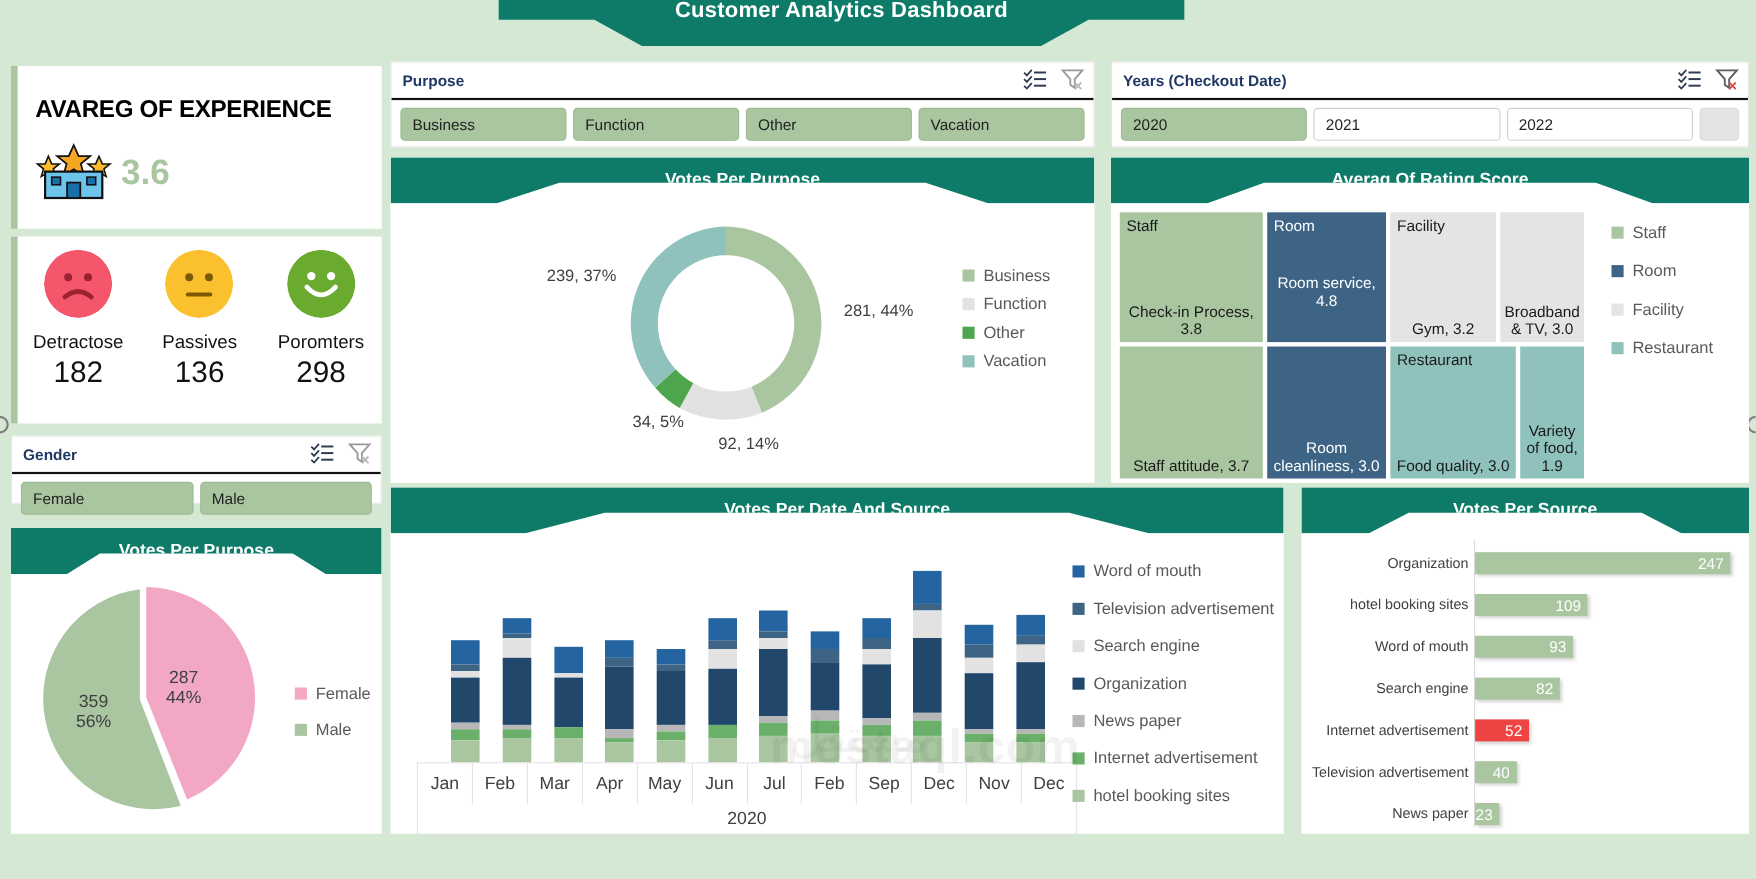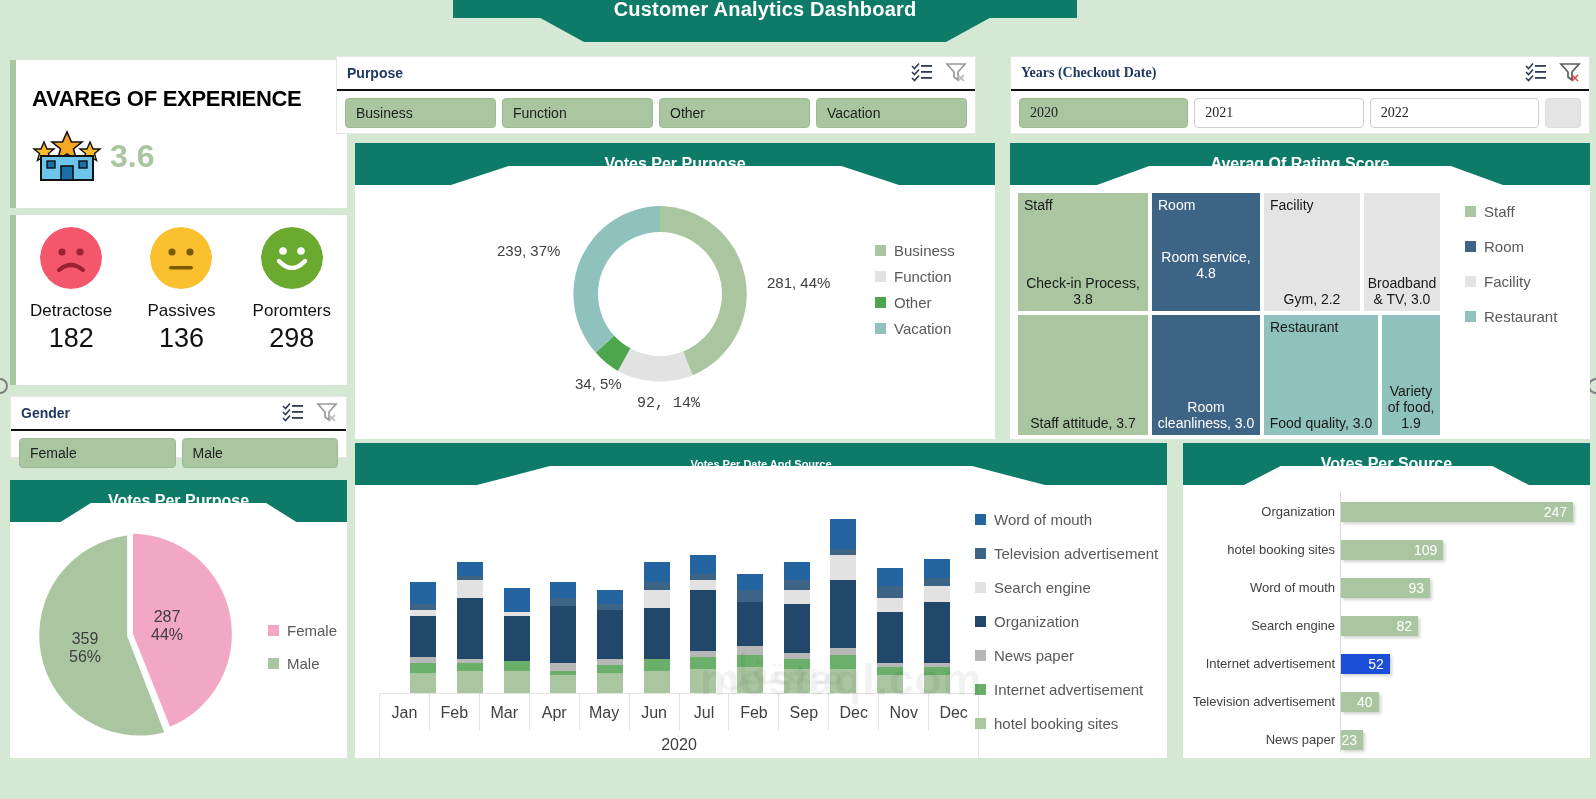--- a/index.html
+++ b/index.html
@@ -183,21 +183,21 @@
           <circle cx="22" cy="24" r="3.8" fill="#fff"></circle>
           <circle cx="40" cy="24" r="3.8" fill="#fff"></circle>
           <path d="M18 34 Q31 48 44 34" stroke="#fff" stroke-width="4.4" fill="none" stroke-linecap="round"></path>
         </svg>
         <div class="nps-label">Poromters</div>
         <div class="nps-value">298</div>
       </div>
     </div>
   </div>
 
-  <div class="slicer" style="left:336px; top:56px; width:640px; height:78px;">
+  <div class="slicer" style="left:355px; top:56px; width:640px; height:78px;">
     <div class="slicer-head">
       <span class="slicer-title">Purpose</span>
       <span class="slicer-icons">
         <svg width="22" height="20" viewBox="0 0 22 20">
           <path d="M1 4 l2.5 2.5 L8 1.5" stroke="#2f3b52" stroke-width="1.6" fill="none"></path>
           <path d="M1 10 l2.5 2.5 L8 7.5" stroke="#2f3b52" stroke-width="1.6" fill="none"></path>
           <path d="M1 16 l2.5 2.5 L8 13.5" stroke="#2f3b52" stroke-width="1.6" fill="none"></path>
           <rect x="10" y="3" width="11" height="1.8" fill="#2f3b52"></rect>
           <rect x="10" y="9" width="11" height="1.8" fill="#2f3b52"></rect>
           <rect x="10" y="15" width="11" height="1.8" fill="#2f3b52"></rect>
@@ -209,21 +209,21 @@
       </span>
     </div>
     <div class="slicer-body">
       <div class="slicer-item">Business</div>
       <div class="slicer-item">Function</div>
       <div class="slicer-item">Other</div>
       <div class="slicer-item">Vacation</div>
     </div>
   </div>
 
-  <div class="slicer" style="left:1010px; top:56px; width:580px; height:78px;font-family:Liberation Serif, serif;">
+  <div class="slicer" style="left:1010px; top:56px; width:580px; height:78px;">
     <div class="slicer-head">
       <span class="slicer-title">Years (Checkout Date)</span>
       <span class="slicer-icons">
         <svg width="22" height="20" viewBox="0 0 22 20">
           <path d="M1 4 l2.5 2.5 L8 1.5" stroke="#2f3b52" stroke-width="1.6" fill="none"></path>
           <path d="M1 10 l2.5 2.5 L8 7.5" stroke="#2f3b52" stroke-width="1.6" fill="none"></path>
           <path d="M1 16 l2.5 2.5 L8 13.5" stroke="#2f3b52" stroke-width="1.6" fill="none"></path>
           <rect x="10" y="3" width="11" height="1.8" fill="#2f3b52"></rect>
           <rect x="10" y="9" width="11" height="1.8" fill="#2f3b52"></rect>
           <rect x="10" y="15" width="11" height="1.8" fill="#2f3b52"></rect>
@@ -277,21 +277,21 @@
         <path d="M105 105 L105 17 A88 88 0 0 1 137.6 186.2 Z" fill="#a9c6a0"></path>
 
         <path d="M105 105 L137.6 186.2 A88 88 0 0 1 62.9 182.0 Z" fill="#e2e2e2"></path>
 
         <path d="M105 105 L62.9 182.0 A88 88 0 0 1 40.7 163.5 Z" fill="#4da64d"></path>
 
         <path d="M105 105 L40.7 163.5 A88 88 0 0 1 105 17 Z" fill="#8fc1bd"></path>
         <circle cx="105" cy="105" r="62" fill="#ffffff"></circle>
       </svg>
       <div class="donut-label" style="left:212px; top:85px;">281, 44%</div>
-      <div class="donut-label" style="left:82px; top:206px;font-family:Liberation Mono, monospace;">92, 14%</div>
+      <div class="donut-label" style="left:98px; top:206px;">92, 14%</div>
       <div class="donut-label" style="left:20px; top:186px;">34, 5%</div>
       <div class="donut-label" style="left:-58px; top:53px;">239, 37%</div>
     </div>
 
     <div class="legend" style="left:520px; top:99px;">
       <div class="legend-row">
         <span class="legend-swatch" style="background:#a9c6a0"></span>
         <span>Business</span>
       </div>
       <div class="legend-row">
@@ -325,21 +325,21 @@
     <div class="tm dark" style="left:142px; top:50px; width:108px; height:118px; background:#3d6485;">
       <div class="tm-head">Room</div>
       <div class="tm-val" style="bottom:30px;">Room service, 4.8</div>
     </div>
     <div class="tm dark" style="left:142px; top:172px; width:108px; height:120px; background:#3d6485;">
       <div class="tm-val">Room cleanliness, 3.0</div>
     </div>
 
     <div class="tm" style="left:254px; top:50px; width:96px; height:118px; background:#e4e4e4;">
       <div class="tm-head">Facility</div>
-      <div class="tm-val">Gym, 2.2</div>
+      <div class="tm-val">Gym, 3.2</div>
     </div>
     <div class="tm" style="left:354px; top:50px; width:76px; height:118px; background:#e4e4e4;">
       <div class="tm-val">Broadband &amp; TV, 3.0</div>
     </div>
 
     <div class="tm" style="left:254px; top:172px; width:114px; height:120px; background:#8fc1bd;">
       <div class="tm-head">Restaurant</div>
       <div class="tm-val">Food quality, 3.0</div>
     </div>
     <div class="tm" style="left:372px; top:172px; width:58px; height:120px; background:#8fc1bd;">
@@ -394,21 +394,21 @@
         <span>Female</span>
       </div>
       <div class="legend-row">
         <span class="legend-swatch" style="background:#a9c6a0"></span>
         <span>Male</span>
       </div>
     </div>
   </div>
 
   <div class="card" id="card-stacked">
-    <div class="ribbon rev chart-title-band" style="font-size:11px;">
+    <div class="ribbon rev chart-title-band" style="font-size:16px;">
       <span>Votes Per Date And Source</span>
     </div>
 
     <div class="sc-plot" id="sc-plot">
         <div class="sc-col" style="left: 10.3333px;">
           <div class="sc-seg" style="height: 19.7849px; background: rgb(169, 198, 160);"></div>
           <div class="sc-seg" style="height: 9.89245px; background: rgb(106, 176, 106);"></div>
           <div class="sc-seg" style="height: 5.93547px; background: rgb(183, 183, 183);"></div>
           <div class="sc-seg" style="height: 41.5483px; background: rgb(33, 72, 107);"></div>
           <div class="sc-seg" style="height: 5.93547px; background: rgb(226, 226, 226);"></div>
@@ -583,21 +583,21 @@
           </div>
         </div>
         <div class="hb-row" style="top: 164px; width: 100%;">
           <div class="hb-label" style="right: auto; left: 0px;">Search engine</div>
           <div class="hb-bar" style="width: 77.0202px; background: rgb(169, 198, 160); padding-left: 41px;">
             <span class="hb-val">82</span>
           </div>
         </div>
         <div class="hb-row" style="top: 202px; width: 100%;">
           <div class="hb-label" style="right: auto; left: 0px;">Internet advertisement</div>
-          <div class="hb-bar" style="width: 48.8421px; background: #1d4ed8;">
+          <div class="hb-bar" style="width: 48.8421px; background: #ef4444;">
             <span class="hb-val">52</span>
           </div>
         </div>
         <div class="hb-row" style="top: 240px; width: 100%;">
           <div class="hb-label" style="right: auto; left: 0px;">Television advertisement</div>
           <div class="hb-bar" style="width: 37.5709px; background: rgb(169, 198, 160);">
             <span class="hb-val">40</span>
           </div>
         </div>
         <div class="hb-row" style="top: 278px; width: 100%;">

